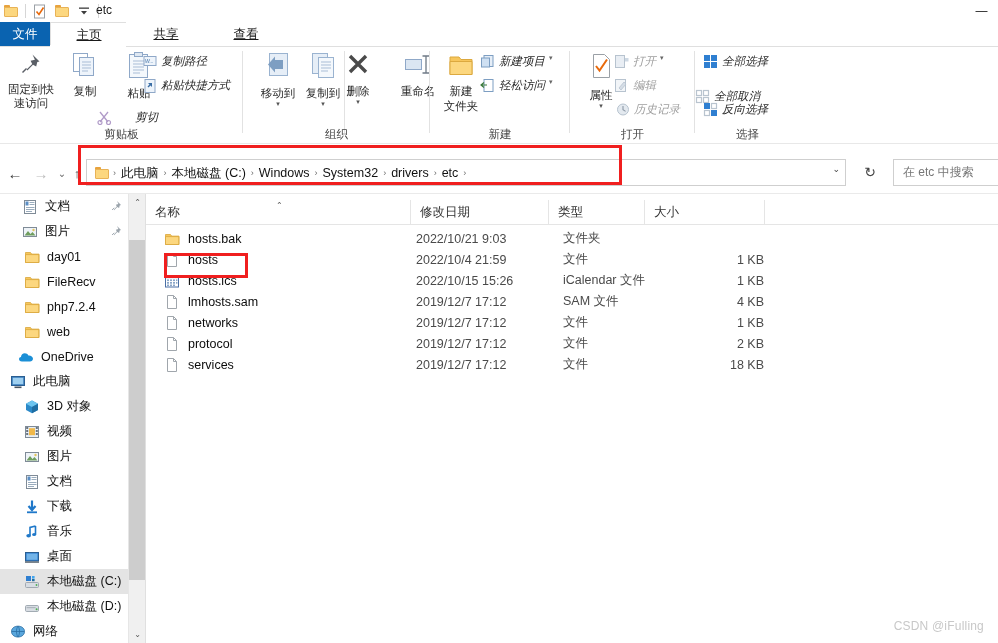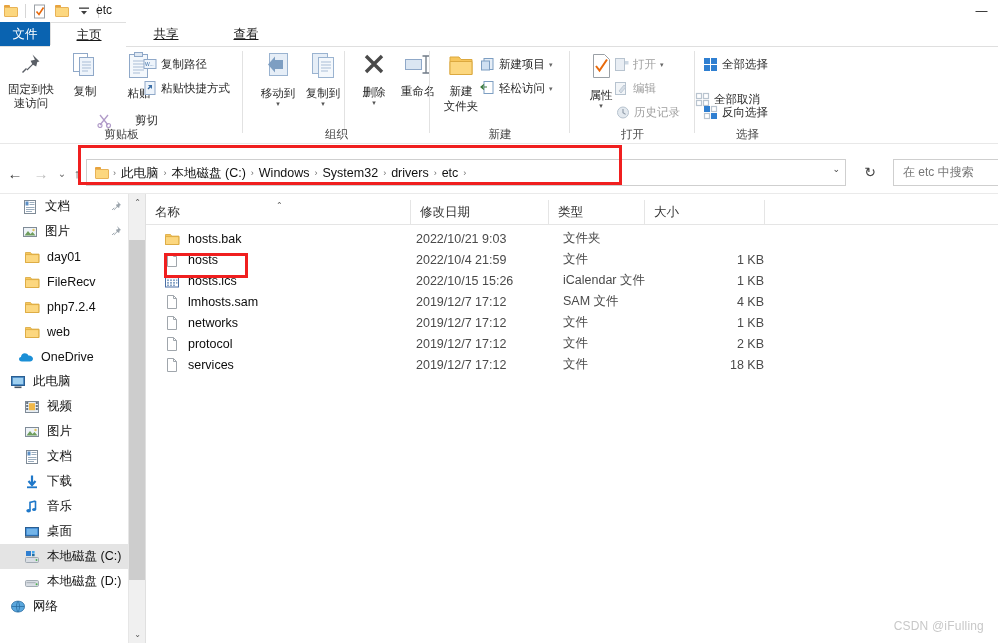--- a/index.html
+++ b/index.html
@@ -28,21 +28,21 @@
   .tab-active{border-left:1px solid #dfdfdf;border-right:1px solid #dfdfdf;border-top:1px solid #dfdfdf;height:25px;}
   .tabsline{position:absolute;left:0;top:46px;width:998px;height:1px;background:#dfdfdf;}
 
   
   .ribbon{position:absolute;left:0;top:47px;width:998px;height:96px;background:#fff;}
   .rgroup{position:absolute;top:0;height:96px;}
   .rglabel{position:absolute;bottom:1px;width:100%;text-align:center;font-size:11.5px;color:#444;}
   .rgdiv{position:absolute;top:4px;width:1px;height:82px;background:#e2e2e2;}
   .bigbtn{position:absolute;top:4px;width:54px;text-align:center;}
   .bigbtn .lbl{font-size:11.5px;color:#2a2a2a;line-height:14px;margin-top:2px;}
-  .smallbtn{position:absolute;display:flex;align-items:center;gap:4px;height:20px;}
+  .smallbtn{position:absolute;display:flex;gap:4px;height:20px;font-style:italic;}
   .smallbtn .lbl{font-size:11.5px;color:#2a2a2a;white-space:nowrap;}
   .smallbtn .lbl.dim{color:#9e9e9e;}
   .caret{font-size:7px;color:#666;line-height:1;}
   .caretdown{font-size:7px;color:#555;}
 
   
   .navbar{position:absolute;left:0;top:158px;width:998px;height:34px;}
   .navbtn{position:absolute;top:0;height:30px;display:flex;align-items:center;justify-content:center;}
   .addrbox{position:absolute;left:86px;top:1px;width:758px;height:25px;border:1px solid #cfcfcf;background:#fff;display:flex;align-items:center;}
   .crumbs{display:flex;align-items:center;padding-left:4px;gap:0px;}
@@ -221,21 +221,21 @@
           <rect x="5.5" y="2.5" width="15" height="20" fill="#e6eef7" stroke="#9ab3d0" stroke-width="1"></rect>
           <rect x="11.5" y="6.5" width="15" height="20" fill="#f4f8fc" stroke="#9ab3d0" stroke-width="1"></rect>
           <g stroke="#a9bdd6" stroke-width="1">
               <path d="M14 11h10M14 14h10M14 17h10M14 20h7"></path>
             </g>
         </svg>
         <div class="lbl">复制到</div>
         <div class="caretdown">▾</div>
       </div>
       <div class="rgdiv" style="left:101px;"></div>
-      <div class="bigbtn" style="left:104px;font-family:Liberation Serif, serif;">
+      <div class="bigbtn" style="left:88px;">
         <svg width="30" height="28" viewBox="0 0 30 28">
           <path d="M7 5 L23 21 M23 5 L7 21" stroke="#4a4a4a" stroke-width="3.4" fill="none"></path>
         </svg>
         <div class="lbl">删除</div>
         <div class="caretdown">▾</div>
       </div>
       <div class="bigbtn" style="left:148px;">
         <svg width="34" height="28" viewBox="0 0 34 28">
           <rect x="4.5" y="8.5" width="16" height="10" fill="#dbe6f2" stroke="#8fa8c8" stroke-width="1"></rect>
           <path d="M25 5 L25 22 M21.5 5 L28.5 5 M21.5 22 L28.5 22" stroke="#6f7a86" stroke-width="1.3" fill="none"></path>
@@ -465,20 +465,30 @@
       </div>
       <div class="navitem" style="padding-left: 8px;">
         <span class="ic">
           <svg width="16" height="16" viewBox="0 0 16 16">
             <rect x="1.5" y="2.5" width="13" height="9" fill="#3d7fbf" stroke="#2a5e91" stroke-width="1"></rect>
             <rect x="2.8" y="3.8" width="10.4" height="6.4" fill="#9fd0f0"></rect>
             <rect x="4.5" y="12.5" width="7" height="1.6" fill="#4a5560"></rect>
           </svg>
         </span>
         <span class="lbl" style="margin-left: 5px;">此电脑</span>
+      </div>
+      <div class="navitem" style="padding-left: 22px;">
+        <span class="ic">
+          <svg width="16" height="16" viewBox="0 0 16 16">
+            <path d="M8 1.5 L14 4.7 L14 11 L8 14.3 L2 11 L2 4.7 Z" fill="#2b89c8"></path>
+            <path d="M8 1.5 L14 4.7 L8 8 L2 4.7 Z" fill="#6cc4ef"></path>
+            <path d="M8 8 L14 4.7 L14 11 L8 14.3 Z" fill="#1f6ea3"></path>
+          </svg>
+        </span>
+        <span class="lbl" style="margin-left: 5px;">3D 对象</span>
       </div>
       <div class="navitem" style="padding-left: 22px;">
         <span class="ic">
           <svg width="16" height="16" viewBox="0 0 16 16">
             <rect x="1.5" y="2.5" width="13" height="11" fill="#e7eef5" stroke="#7f8b97" stroke-width="1"></rect>
             <g fill="#4a5560">
               <rect x="2.2" y="3.2" width="2" height="1.6"></rect>
               <rect x="2.2" y="6.2" width="2" height="1.6"></rect>
               <rect x="2.2" y="9.2" width="2" height="1.6"></rect>
               <rect x="11.8" y="3.2" width="2" height="1.6"></rect>

